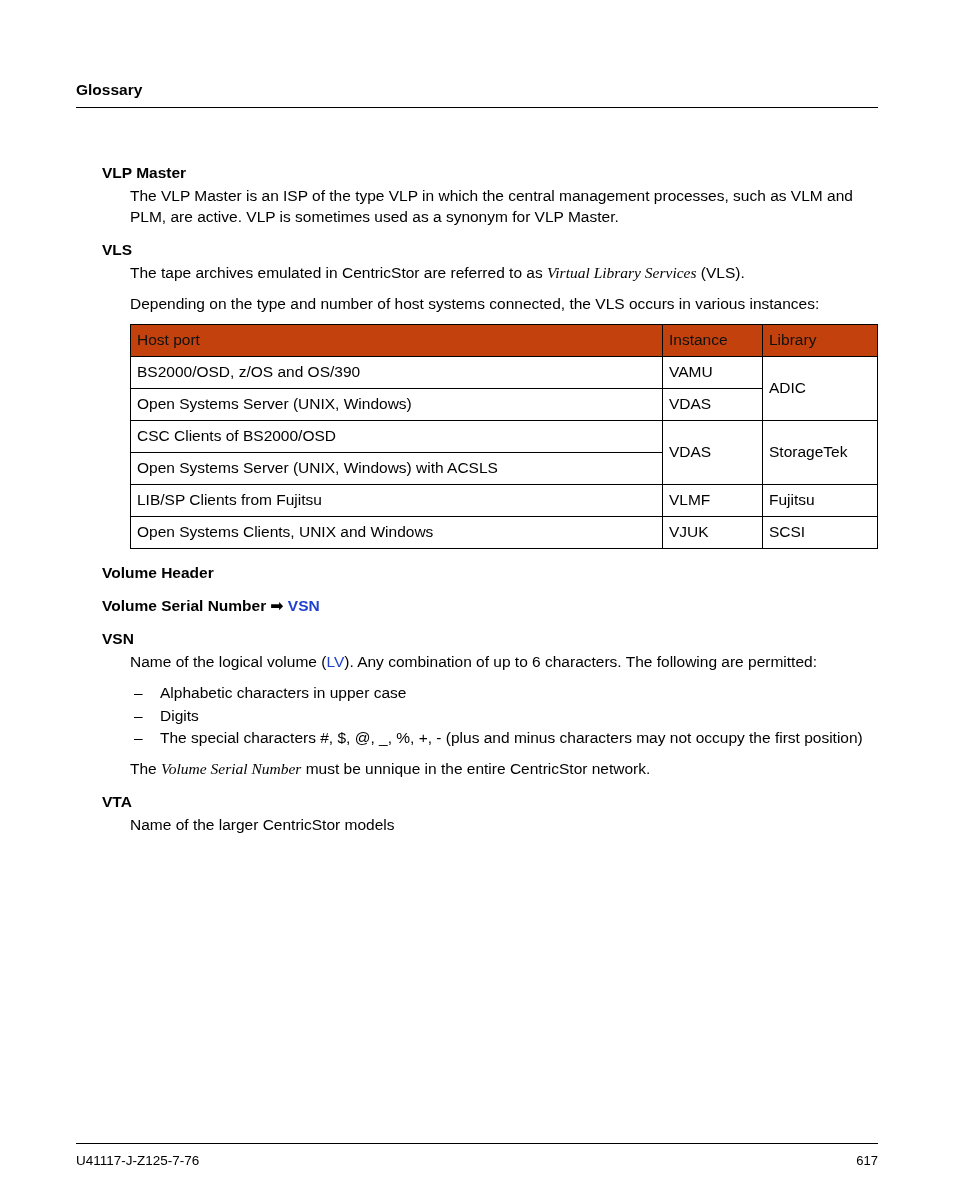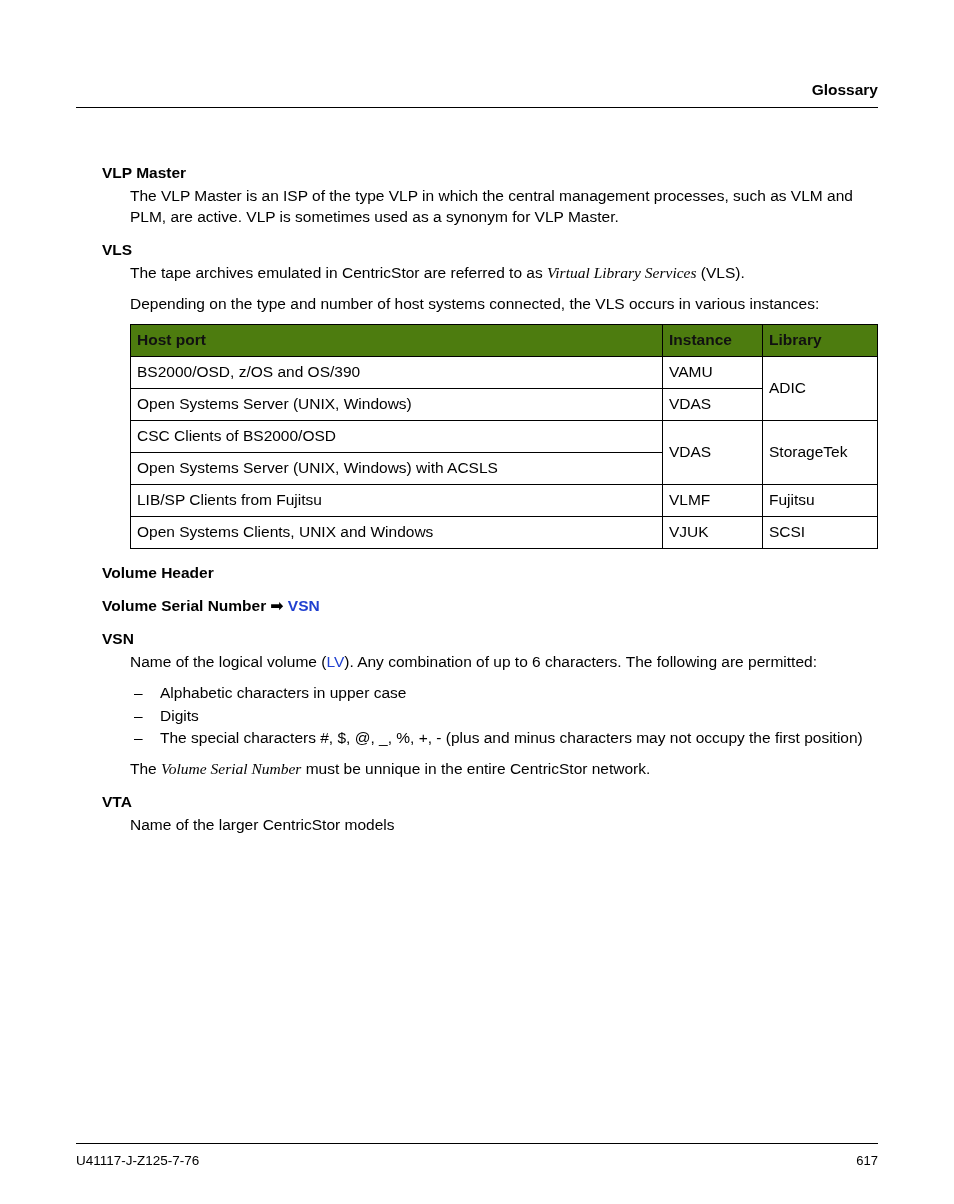--- a/index.html
+++ b/index.html
@@ -15,21 +15,21 @@
   .page {
     width: 954px;
     height: 1204px;
     padding: 80px 76px 30px 76px;
     position: relative;
   }
   .topbar {
     border-bottom: 1.5px solid #000;
     padding-bottom: 6px;
     margin-bottom: 55px;
-    text-align: right;
+    text-align: left;
     font-weight: bold;
   }
   .entry { margin-bottom: 12px; }
   .term {
     font-weight: bold;
     margin-bottom: 2px;
     margin-left: 26px;
   }
   .def {
     margin-left: 54px;
@@ -45,23 +45,23 @@
     margin-bottom: 14px;
   }
   table.gtable th, table.gtable td {
     border: 1.3px solid #000;
     padding: 5px 6px;
     text-align: left;
     vertical-align: middle;
     font-size: 15.5px;
   }
   table.gtable th {
-    background: #4d7c0f;
+    background: #c2410c;
     color: #111;
-    font-weight: bold;
+    font-weight: normal;
   }
   .col-host { width: auto; }
   .col-inst { width: 100px; }
   .col-lib  { width: 115px; }
   td.center { text-align: center; vertical-align: middle; }
   ul.dashlist {
     list-style: none;
     margin: 0 0 10px 0;
     padding: 0;
   }

